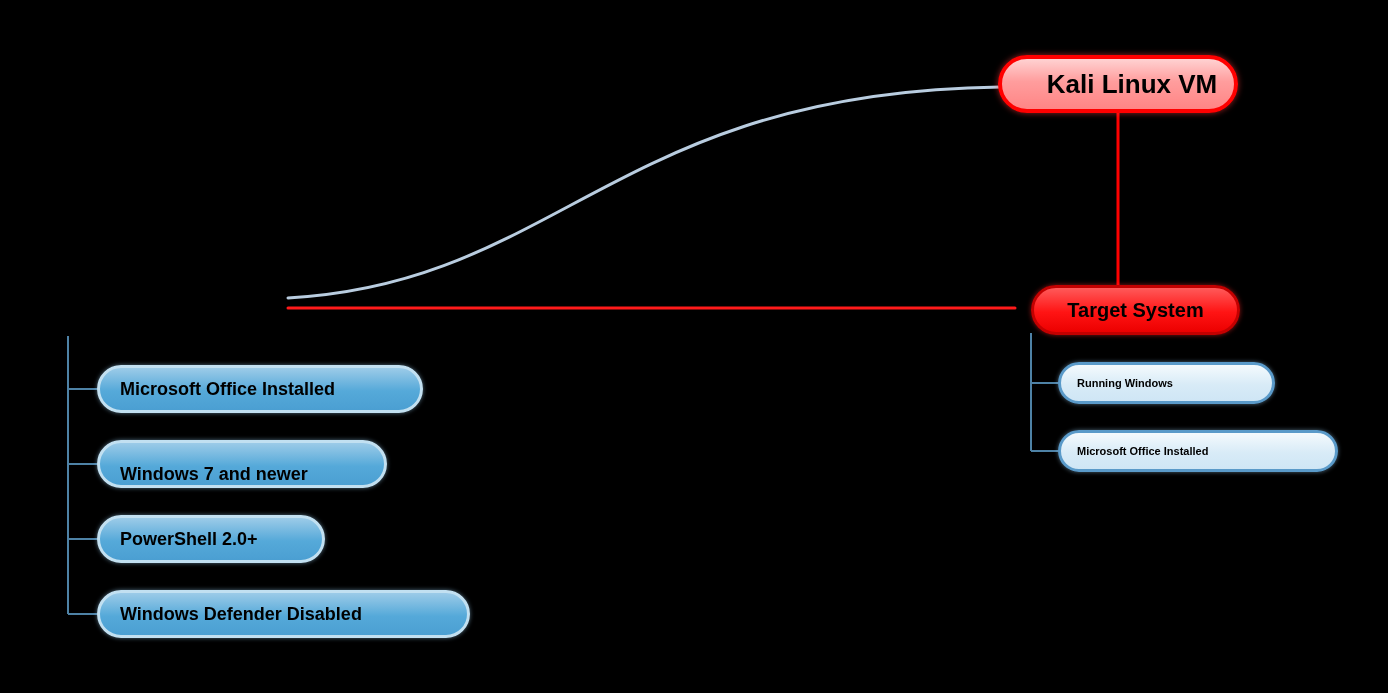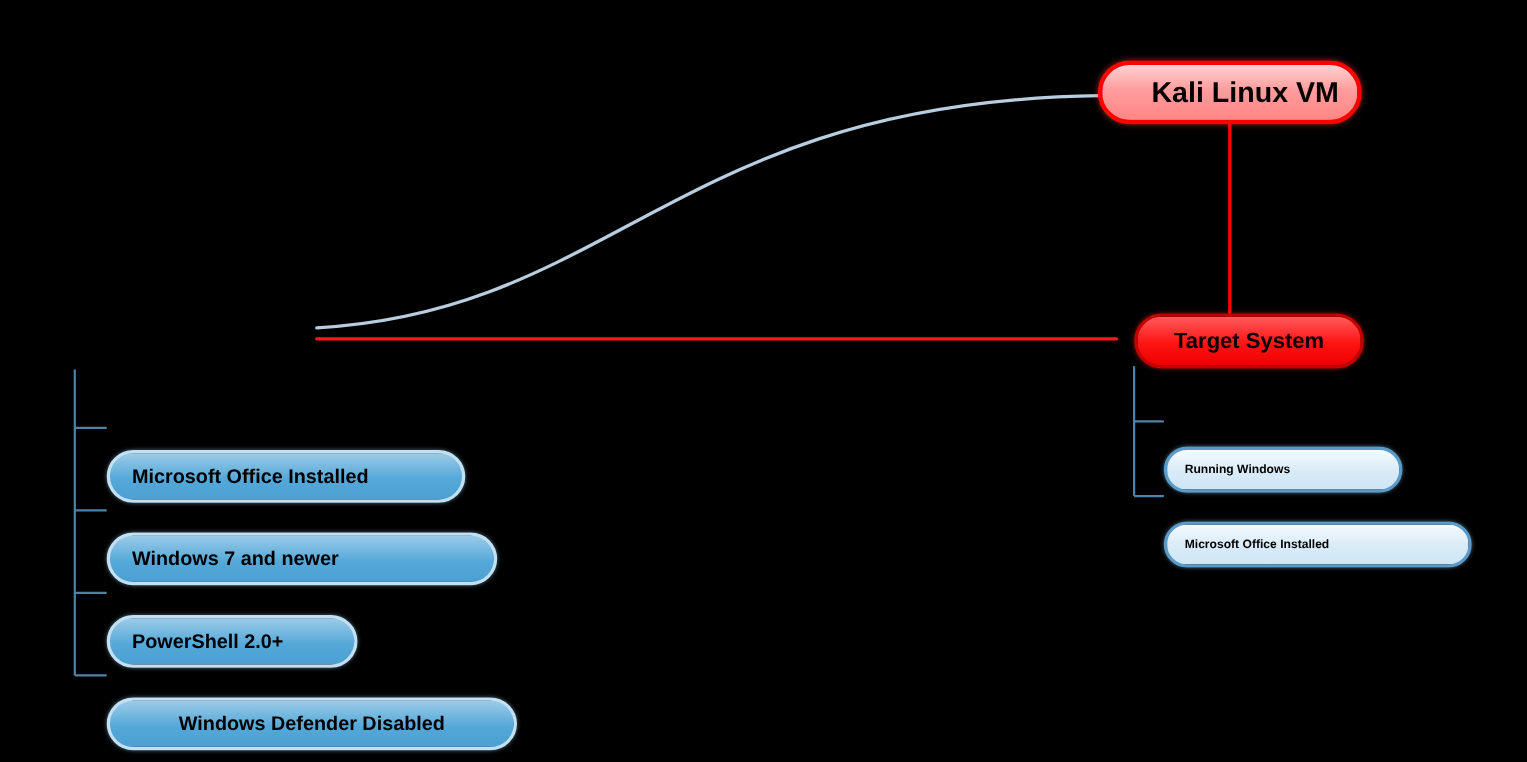--- a/index.html
+++ b/index.html
@@ -32,21 +32,21 @@
   }
   .node-target{
     left:1013px;top:285px;width:209px;height:50px;border-radius:25px;
     background:linear-gradient(180deg,#ff5a5a 0%,#ff1414 55%,#ec0000 100%);
     border:3px solid #c30000;font-size:20px;
     box-shadow:0 0 5px rgba(255,40,40,.55);
     margin-left:18px;
   }
   .pill{
     position:absolute;display:flex;align-items:center;
-    font-weight:bold;color:#000;box-sizing:border-box;white-space:nowrap;margin-top:44px;
+    font-weight:bold;color:#000;box-sizing:border-box;white-space:nowrap;
   }
   .pill-left{
     height:48px;border-radius:24px;padding:0 20px;font-size:18px;
     background:linear-gradient(180deg,#9ccbe8 0%,#55a9d9 55%,#4b9fd2 100%);
     border:3px solid #c2e0f1;
     box-shadow:0 0 4px rgba(150,200,235,.55);
   }
   .pill-right{
     height:42px;border-radius:21px;padding:0 16px;font-size:11px;
     background:linear-gradient(180deg,#f4fafd 0%,#d8ebf7 55%,#cfe6f5 100%);
@@ -78,29 +78,29 @@
 
 
   <div class="node node-target">
     <span>Target System</span>
   </div>
 
   <div class="pill pill-left" style="left:97px;top:365px;width:326px;">
     <span>Microsoft Office Installed</span>
   </div>
 
-  <div class="pill pill-left" style="left:97px;top:440px;width:355px;">
+  <div class="pill pill-left" style="left:97px;top:440px;width:290px;align-items:flex-end;">
     <span>Windows 7 and newer</span>
   </div>
 
   <div class="pill pill-left" style="left:97px;top:515px;width:228px;">
     <span>PowerShell 2.0+</span>
   </div>
 
-  <div class="pill pill-left" style="left:97px;top:590px;width:373px;justify-content:center;">
+  <div class="pill pill-left" style="left:97px;top:590px;width:373px;">
     <span>Windows Defender Disabled</span>
   </div>
 
   <div class="pill pill-right" style="left:1058px;top:362px;width:217px;">
     <span>Running Windows</span>
   </div>
 
   <div class="pill pill-right" style="left:1058px;top:430px;width:280px;">
     <span>Microsoft Office Installed</span>
   </div>

